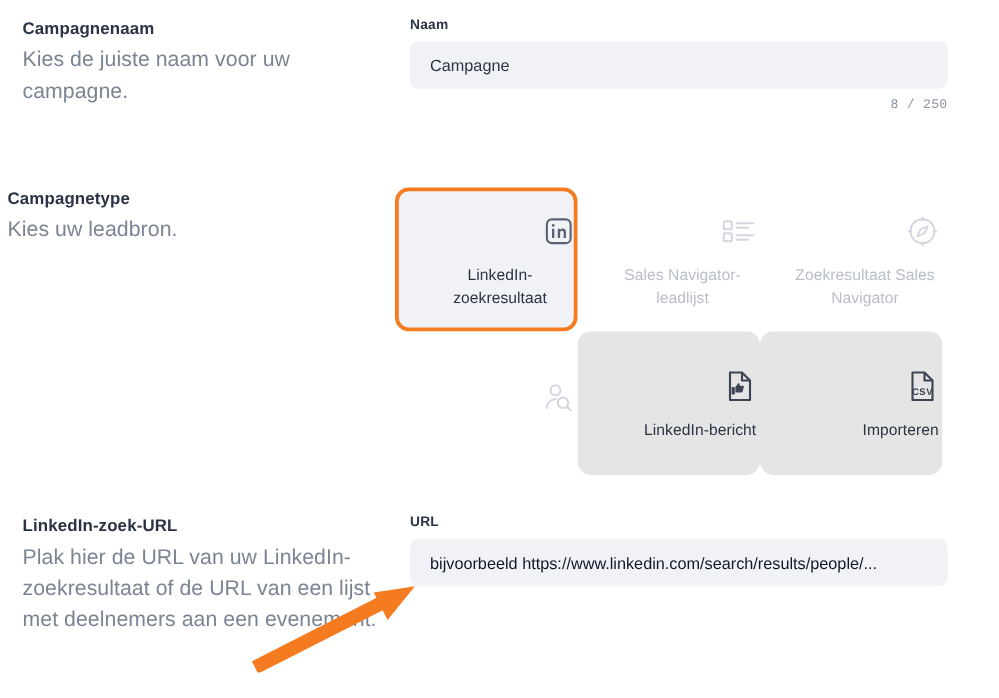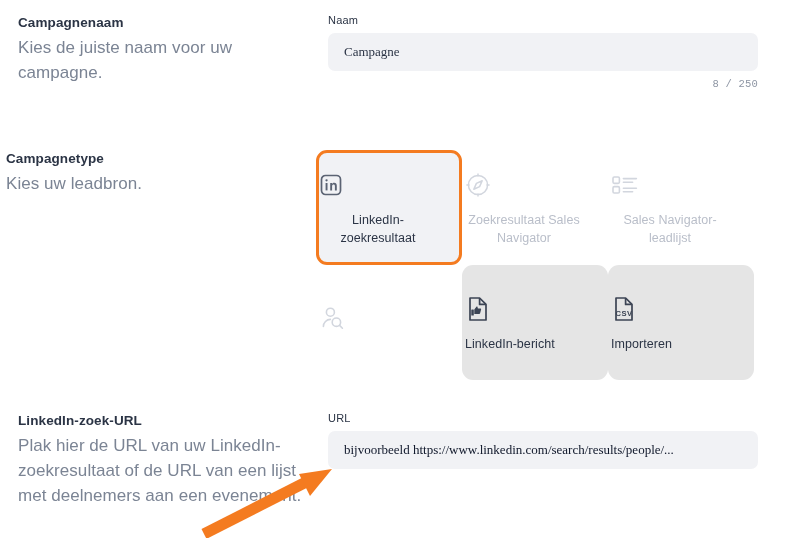--- a/index.html
+++ b/index.html
@@ -44,34 +44,34 @@
   .sec-desc {
     font-size: 17px;
     color: #7b8494;
     line-height: 1.45;
     margin-top: 4px;
     letter-spacing: .05px;
   }
 
   .field-label {
     font-size: 11px;
-    font-weight: 400;
+    font-weight: 700;
     color: #2b3445;
     letter-spacing: .2px;
     margin-bottom: 7px;
   }
 
   .text-input {
     width: 430px;
     height: 38px;
     background: #f1f2f5;
     border: none;
     border-radius: 7px;
     padding: 0 16px;
-    font-family: Liberation Serif, serif;
+    font-family: Liberation Sans, sans-serif;
     font-size: 13px;
     color: #2b3445;
     outline: none;
     display: flex;
     align-items: center;
   }
   .text-input.placeholder-style {
     color: #0f172a;
   }
 
@@ -93,21 +93,21 @@
     gap: 0px 0px;
     width: 438px;
   }
 
   .type-card {
     width: 146px;
     height: 115px;
     border-radius: 11px;
     display: flex;
     flex-direction: column;
-    align-items: flex-start;
+    align-items: flex-end;
     justify-content: center;
     text-align: center;
     background: transparent;
     border: 3px solid transparent;
     cursor: pointer;
     user-select: none;
   }
   .type-card.filled {
     background: #e5e5e5;
   }
@@ -178,38 +178,38 @@
               <rect x="6.6" y="10" width="1.9" height="7.4" fill="#5b6373"></rect>
               <circle cx="7.55" cy="7.3" r="1.15" fill="#5b6373"></circle>
               <path d="M11.2 17.4v-7.4h1.8v1.0c.45-.75 1.3-1.2 2.25-1.2 1.6 0 2.55 1.05 2.55 2.9v4.7h-1.9v-4.3c0-1.05-.45-1.6-1.35-1.6-.85 0-1.45.6-1.45 1.7v4.2z" fill="#5b6373"></path>
             </svg>
           </div>
           <div class="card-label">LinkedIn-zoekresultaat</div>
         </div>
 
         <div class="type-card disabled">
           <div class="card-icon">
+            <svg width="28" height="24" viewBox="0 0 28 24" fill="none" aria-hidden="true">
+              <rect x="2" y="4" width="6.4" height="6.4" rx="1.3" stroke="#d2d6de" stroke-width="1.6" fill="none"></rect>
+              <rect x="2" y="13.6" width="6.4" height="6.4" rx="1.3" stroke="#d2d6de" stroke-width="1.6" fill="none"></rect>
+              <path d="M12.4 5.6h13M12.4 9.2h9.2M12.4 15.2h13M12.4 18.8h9.2" stroke="#d2d6de" stroke-width="1.6" stroke-linecap="round"></path>
+            </svg>
+          </div>
+          <div class="card-label">Sales Navigator-leadlijst</div>
+        </div>
+
+        <div class="type-card disabled">
+          <div class="card-icon">
             <svg width="26" height="26" viewBox="0 0 26 26" fill="none" aria-hidden="true">
               <circle cx="13" cy="13" r="9.6" stroke="#d2d6de" stroke-width="1.5" fill="none"></circle>
               <path d="M17.2 8.8 L14.6 14.6 L8.8 17.2 L11.4 11.4 Z" stroke="#d2d6de" stroke-width="1.5" fill="none" stroke-linejoin="round"></path>
               <path d="M13 1.9v2.2M13 21.9v2.2M1.9 13h2.2M21.9 13h2.2" stroke="#d2d6de" stroke-width="1.4" stroke-linecap="round"></path>
             </svg>
           </div>
           <div class="card-label">Zoekresultaat Sales Navigator</div>
-        </div>
-
-        <div class="type-card disabled">
-          <div class="card-icon">
-            <svg width="28" height="24" viewBox="0 0 28 24" fill="none" aria-hidden="true">
-              <rect x="2" y="4" width="6.4" height="6.4" rx="1.3" stroke="#d2d6de" stroke-width="1.6" fill="none"></rect>
-              <rect x="2" y="13.6" width="6.4" height="6.4" rx="1.3" stroke="#d2d6de" stroke-width="1.6" fill="none"></rect>
-              <path d="M12.4 5.6h13M12.4 9.2h9.2M12.4 15.2h13M12.4 18.8h9.2" stroke="#d2d6de" stroke-width="1.6" stroke-linecap="round"></path>
-            </svg>
-          </div>
-          <div class="card-label">Sales Navigator-leadlijst</div>
         </div>
 
         <div class="type-card disabled">
           <div class="card-icon">
             <svg width="26" height="26" viewBox="0 0 26 26" fill="none" aria-hidden="true">
               <circle cx="11.4" cy="7.2" r="4.0" stroke="#d2d6de" stroke-width="1.6" fill="none"></circle>
               <path d="M4.4 21.4a7.0 7.0 0 0 1 7.0-7.0" stroke="#d2d6de" stroke-width="1.6" fill="none" stroke-linecap="round"></path>
               <circle cx="17.4" cy="17.2" r="4.2" stroke="#d2d6de" stroke-width="1.6" fill="none"></circle>
               <path d="M20.6 20.4 L23.4 23.2" stroke="#d2d6de" stroke-width="1.6" stroke-linecap="round"></path>
             </svg>

